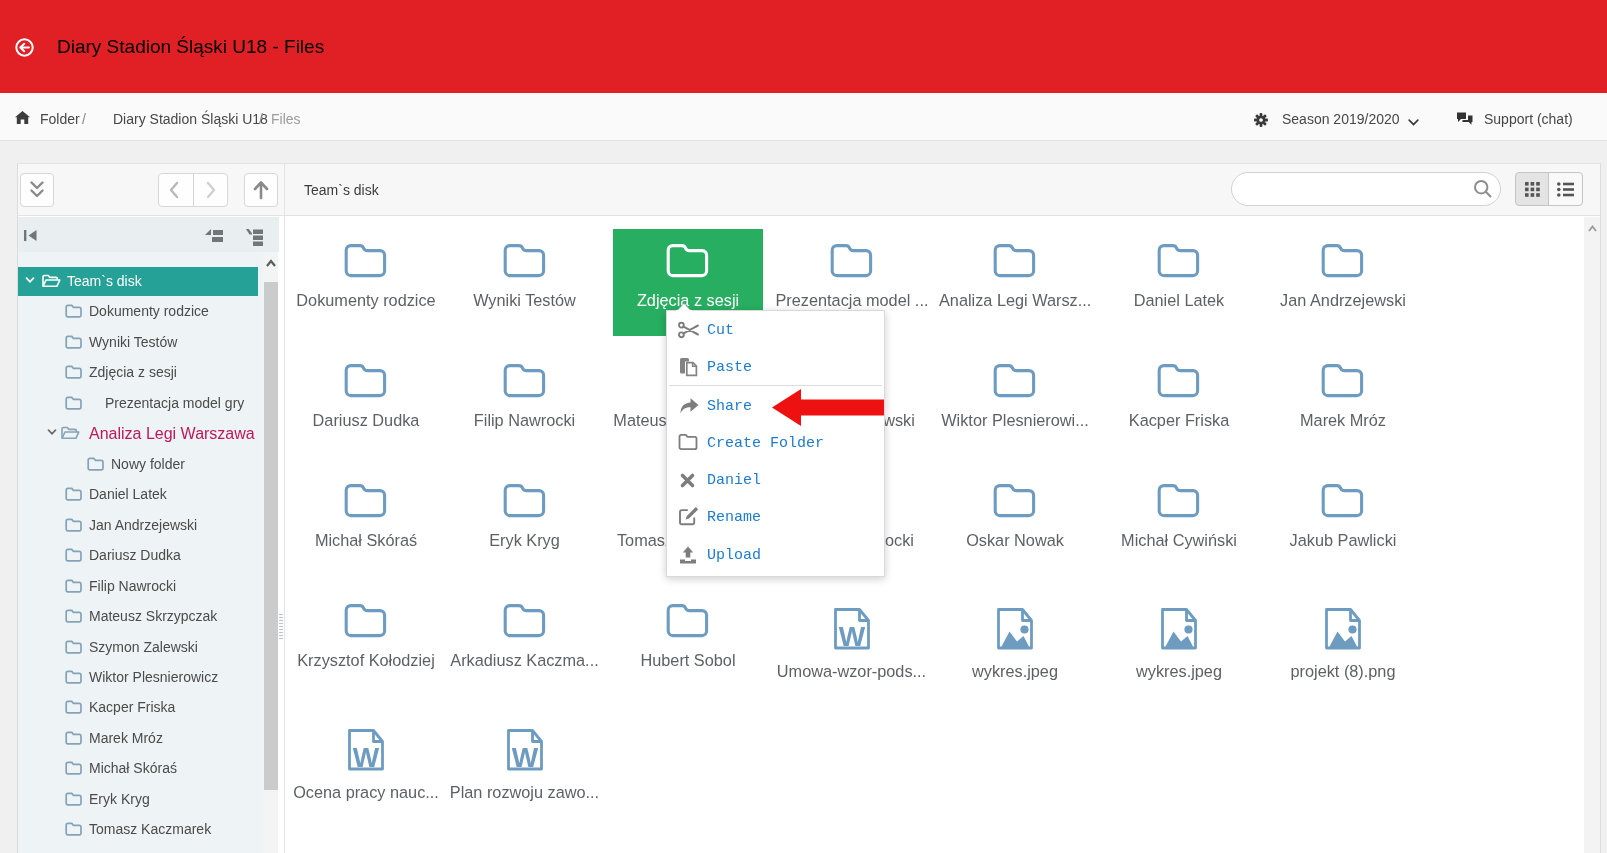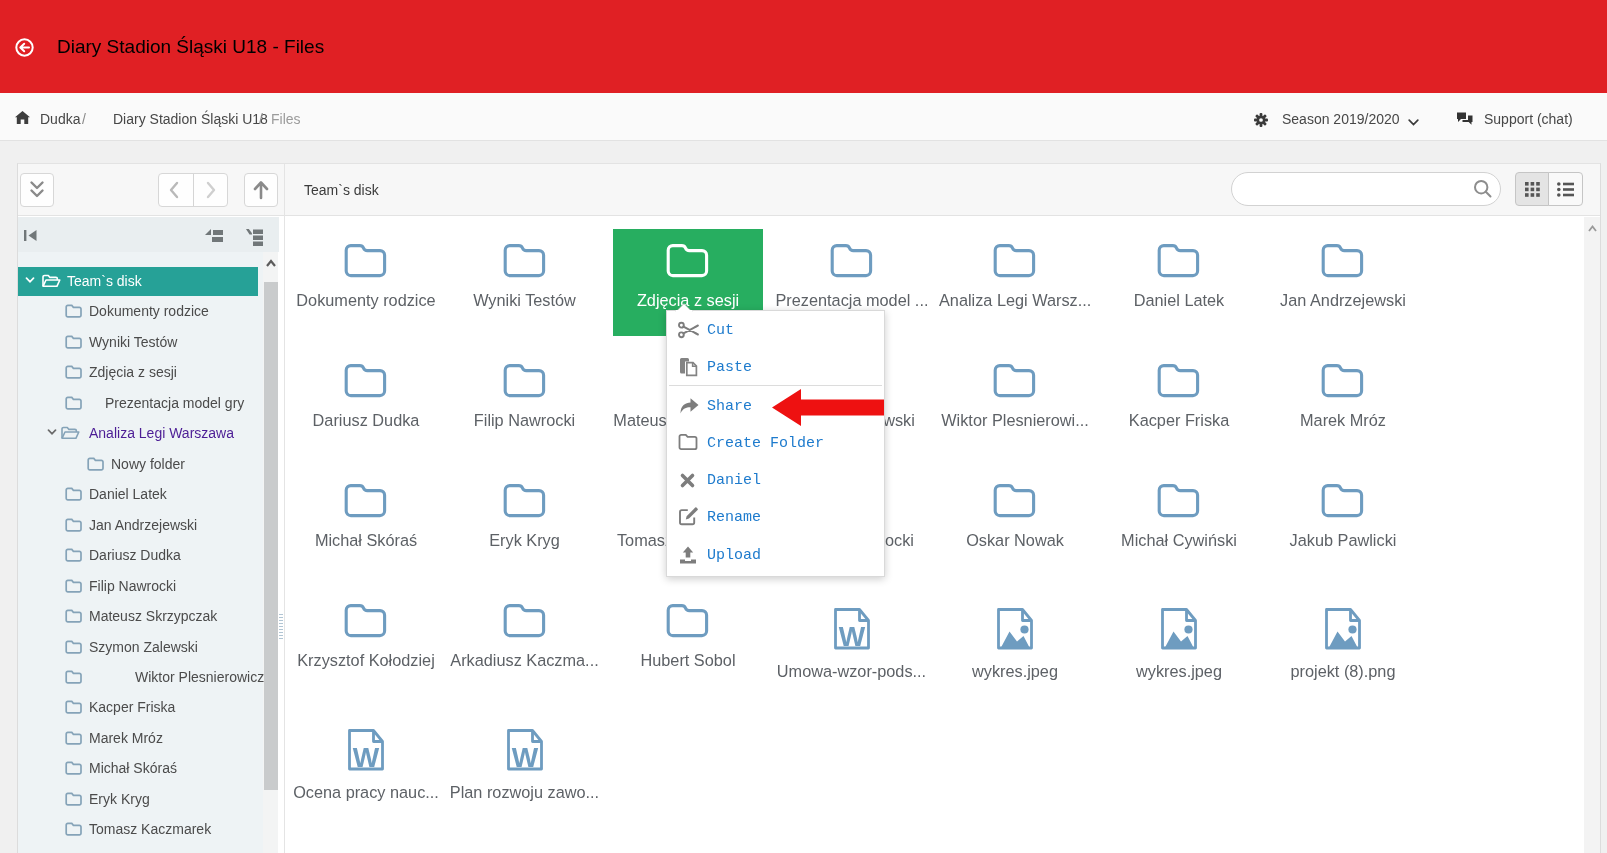--- a/index.html
+++ b/index.html
@@ -30,21 +30,21 @@
     <circle cx="9.5" cy="9.5" r="8.2" fill="none" stroke="#fff" stroke-width="2"></circle>
     <path d="M14 9.5 H6 M9.2 5.8 L5.3 9.5 L9.2 13.2" fill="none" stroke="#fff" stroke-width="2" stroke-linecap="round" stroke-linejoin="round"></path>
   </svg>
   <h1>Diary Stadion Śląski U18 - Files</h1>
 </div>
 
 <div id="crumb">
   <svg class="abs" style="left:15px;top:18px" width="15" height="13" viewBox="0 0 15 13">
     <path d="M7.5 0 L15 6.2 H13.2 V13 H9.3 V8.5 H5.7 V13 H1.8 V6.2 H0 Z" fill="#3d3d3d"></path>
   </svg>
-  <div class="ctext" style="left:40px;">Dudka</div>
+  <div class="ctext" style="left:40px;">Folder</div>
   <div class="ctext" style="left:82px;color:#8a8a8a">/</div>
   <div class="ctext" style="left:113px;">Diary Stadion Śląski U18</div>
   <div class="ctext" style="left:259px;color:#8a8a8a">/</div>
   <div class="ctext" style="left:271px;color:#9b9b9b">Files</div>
   <svg class="abs" style="left:1254px;top:20px" width="14" height="14" viewBox="0 0 15 15">
     <g fill="#3a3a3a">
       <rect x="6" y="0" width="3" height="15" rx="1"></rect>
       <rect x="0" y="6" width="15" height="3" rx="1"></rect>
       <rect x="6" y="0" width="3" height="15" rx="1" transform="rotate(45 7.5 7.5)"></rect>
       <rect x="6" y="0" width="3" height="15" rx="1" transform="rotate(-45 7.5 7.5)"></rect>
@@ -170,21 +170,21 @@
       <path d="M1.2 3 a1.6 1.6 0 0 1 1.6 -1.6 h4 l1.6 1.9 h6 a1.6 1.6 0 0 1 1.6 1.6 v6.3 a1.6 1.6 0 0 1 -1.6 1.6 h-11.6 a1.6 1.6 0 0 1 -1.6 -1.6 z" fill="none" stroke="#85a3b8" stroke-width="1.7"></path>
     </svg>
 <div class="abs" style="left:89px;top:395px;font-size:14px;color:#4b4b4b;margin-left:16px;">Prezentacja model gry</div>
 <svg class="abs" style="left:47px;top:429px" width="10" height="7" viewBox="0 0 10 7">
       <path d="M1.5 1.2 L5 4.8 L8.5 1.2" fill="none" stroke="#6b6b6b" stroke-width="1.7" stroke-linecap="round"></path>
     </svg>
 <svg class="abs" style="left:61px;top:426px" width="19" height="14" viewBox="0 0 19 14">
       <path d="M1 12 V3 a1.5 1.5 0 0 1 1.5 -1.5 h3.8 l1.6 1.9 h6 a1.5 1.5 0 0 1 1.5 1.5 v1.1" fill="none" stroke="#85a3b8" stroke-width="1.6" stroke-linejoin="round"></path>
       <path d="M1 12.3 L4 6 h13.8 l-2.9 6.3 z" fill="none" stroke="#85a3b8" stroke-width="1.6" stroke-linejoin="round"></path>
     </svg>
-<div class="abs" style="left:89px;top:425px;font-size:14px;color:#4c1d95;">Analiza Legi Warszawa</div>
+<div class="abs" style="left:89px;top:425px;font-size:16px;color:#be185d;">Analiza Legi Warszawa</div>
 <svg class="abs" style="left:87px;top:457px" width="17" height="14" viewBox="0 0 17 14">
       <path d="M1.2 3 a1.6 1.6 0 0 1 1.6 -1.6 h4 l1.6 1.9 h6 a1.6 1.6 0 0 1 1.6 1.6 v6.3 a1.6 1.6 0 0 1 -1.6 1.6 h-11.6 a1.6 1.6 0 0 1 -1.6 -1.6 z" fill="none" stroke="#85a3b8" stroke-width="1.7"></path>
     </svg>
 <div class="abs" style="left:111px;top:456px;font-size:14px;color:#4b4b4b;">Nowy folder</div>
 <svg class="abs" style="left:65px;top:487px" width="17" height="14" viewBox="0 0 17 14">
       <path d="M1.2 3 a1.6 1.6 0 0 1 1.6 -1.6 h4 l1.6 1.9 h6 a1.6 1.6 0 0 1 1.6 1.6 v6.3 a1.6 1.6 0 0 1 -1.6 1.6 h-11.6 a1.6 1.6 0 0 1 -1.6 -1.6 z" fill="none" stroke="#85a3b8" stroke-width="1.7"></path>
     </svg>
 <div class="abs" style="left:89px;top:486px;font-size:14px;color:#4b4b4b;">Daniel Latek</div>
 <svg class="abs" style="left:65px;top:518px" width="17" height="14" viewBox="0 0 17 14">
       <path d="M1.2 3 a1.6 1.6 0 0 1 1.6 -1.6 h4 l1.6 1.9 h6 a1.6 1.6 0 0 1 1.6 1.6 v6.3 a1.6 1.6 0 0 1 -1.6 1.6 h-11.6 a1.6 1.6 0 0 1 -1.6 -1.6 z" fill="none" stroke="#85a3b8" stroke-width="1.7"></path>
@@ -202,21 +202,21 @@
       <path d="M1.2 3 a1.6 1.6 0 0 1 1.6 -1.6 h4 l1.6 1.9 h6 a1.6 1.6 0 0 1 1.6 1.6 v6.3 a1.6 1.6 0 0 1 -1.6 1.6 h-11.6 a1.6 1.6 0 0 1 -1.6 -1.6 z" fill="none" stroke="#85a3b8" stroke-width="1.7"></path>
     </svg>
 <div class="abs" style="left:89px;top:608px;font-size:14px;color:#4b4b4b;">Mateusz Skrzypczak</div>
 <svg class="abs" style="left:65px;top:640px" width="17" height="14" viewBox="0 0 17 14">
       <path d="M1.2 3 a1.6 1.6 0 0 1 1.6 -1.6 h4 l1.6 1.9 h6 a1.6 1.6 0 0 1 1.6 1.6 v6.3 a1.6 1.6 0 0 1 -1.6 1.6 h-11.6 a1.6 1.6 0 0 1 -1.6 -1.6 z" fill="none" stroke="#85a3b8" stroke-width="1.7"></path>
     </svg>
 <div class="abs" style="left:89px;top:639px;font-size:14px;color:#4b4b4b;">Szymon Zalewski</div>
 <svg class="abs" style="left:65px;top:670px" width="17" height="14" viewBox="0 0 17 14">
       <path d="M1.2 3 a1.6 1.6 0 0 1 1.6 -1.6 h4 l1.6 1.9 h6 a1.6 1.6 0 0 1 1.6 1.6 v6.3 a1.6 1.6 0 0 1 -1.6 1.6 h-11.6 a1.6 1.6 0 0 1 -1.6 -1.6 z" fill="none" stroke="#85a3b8" stroke-width="1.7"></path>
     </svg>
-<div class="abs" style="left:89px;top:669px;font-size:14px;color:#4b4b4b;margin-left:46px;">Wiktor Plesnierowicz</div>
+<div class="abs" style="left:89px;top:669px;font-size:14px;color:#4b4b4b;">Wiktor Plesnierowicz</div>
 <svg class="abs" style="left:65px;top:700px" width="17" height="14" viewBox="0 0 17 14">
       <path d="M1.2 3 a1.6 1.6 0 0 1 1.6 -1.6 h4 l1.6 1.9 h6 a1.6 1.6 0 0 1 1.6 1.6 v6.3 a1.6 1.6 0 0 1 -1.6 1.6 h-11.6 a1.6 1.6 0 0 1 -1.6 -1.6 z" fill="none" stroke="#85a3b8" stroke-width="1.7"></path>
     </svg>
 <div class="abs" style="left:89px;top:699px;font-size:14px;color:#4b4b4b;">Kacper Friska</div>
 <svg class="abs" style="left:65px;top:731px" width="17" height="14" viewBox="0 0 17 14">
       <path d="M1.2 3 a1.6 1.6 0 0 1 1.6 -1.6 h4 l1.6 1.9 h6 a1.6 1.6 0 0 1 1.6 1.6 v6.3 a1.6 1.6 0 0 1 -1.6 1.6 h-11.6 a1.6 1.6 0 0 1 -1.6 -1.6 z" fill="none" stroke="#85a3b8" stroke-width="1.7"></path>
     </svg>
 <div class="abs" style="left:89px;top:730px;font-size:14px;color:#4b4b4b;">Marek Mróz</div>
 <svg class="abs" style="left:65px;top:761px" width="17" height="14" viewBox="0 0 17 14">
       <path d="M1.2 3 a1.6 1.6 0 0 1 1.6 -1.6 h4 l1.6 1.9 h6 a1.6 1.6 0 0 1 1.6 1.6 v6.3 a1.6 1.6 0 0 1 -1.6 1.6 h-11.6 a1.6 1.6 0 0 1 -1.6 -1.6 z" fill="none" stroke="#85a3b8" stroke-width="1.7"></path>

